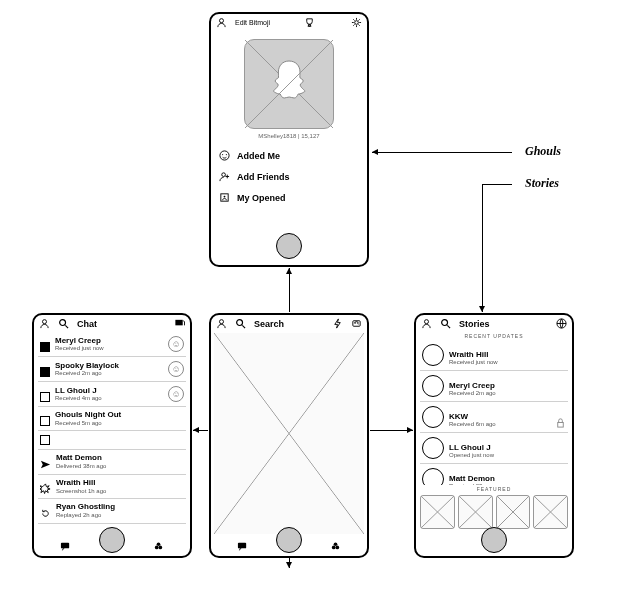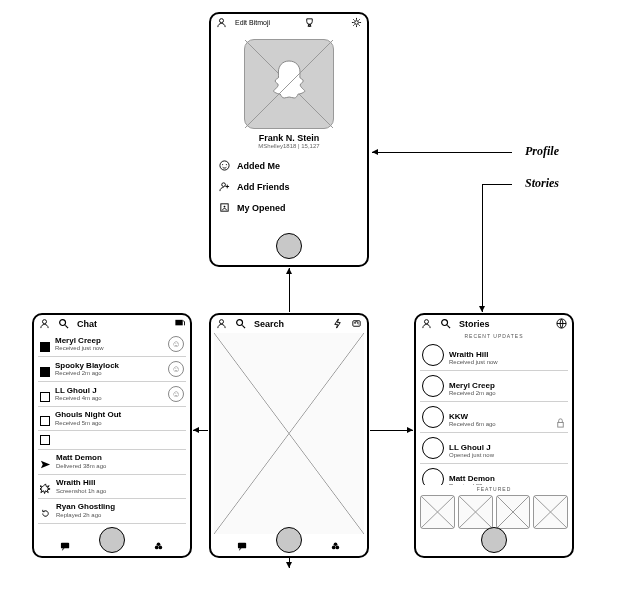--- a/index.html
+++ b/index.html
@@ -64,21 +64,20 @@
           <circle cx="6" cy="6" r="2" fill="none" stroke="#000"></circle>
           <path d="M6 1v2M6 9v2M1 6h2M9 6h2M2.5 2.5l1.4 1.4M8.1 8.1l1.4 1.4M9.5 2.5 8.1 3.9M3.9 8.1 2.5 9.5" stroke="#000"></path>
         </svg>
       </span>
   </div>
   <div class="snapcode xbox">
     <svg class="ghost" viewBox="0 0 46 50">
         <path d="M23 3c7 0 11 5 11 11 0 3-.4 5 .2 6 .7 1 3 1 3 3s-3 2-3 4 5 6 5 6-3 3-7 3c-1 2-2 4-4 4s-3-1-5-1-3 1-5 1-3-2-4-4c-4 0-7-3-7-3s5-4 5-6-3-2-3-4 2.3-2 3-3c.6-1 .2-3 .2-6 0-6 4-11 10.6-11z" fill="#fff" stroke="#888"></path>
       </svg>
   </div>
-  <div class="pname">Frank N. Stein</div>
   <div class="psub">MShelley1818 | 15,127</div>
   <div class="prow">
       <span class="ic">
         <svg viewBox="0 0 12 12">
           <circle cx="6" cy="6" r="5" fill="none" stroke="#000"></circle>
           <circle cx="4" cy="5" r=".6"></circle>
           <circle cx="8" cy="5" r=".6"></circle>
           <path d="M4 8c1 1 3 1 4 0" fill="none" stroke="#000"></path>
         </svg>
       </span>
@@ -347,18 +346,18 @@
 <div class="arrowD" style="left:289px;top:562px"></div>
 <div class="conn" style="left:289px;top:558px;width:1px;height:10px"></div>
 
 <div class="conn" style="left:193px;top:430px;width:15px;height:1px"></div>
 <div class="arrowL" style="left:193px;top:430px"></div>
 <div class="conn" style="left:370px;top:430px;width:43px;height:1px"></div>
 <div class="arrowR" style="left:407px;top:430px"></div>
 
 <div class="conn" style="left:372px;top:152px;width:140px;height:1px"></div>
 <div class="arrowL" style="left:372px;top:152px"></div>
-<div class="lbl" style="left:525px;top:144px">Profile</div>
+<div class="lbl" style="left:525px;top:144px">Ghouls</div>
 
 <div class="conn" style="left:482px;top:184px;width:30px;height:1px"></div>
 <div class="conn" style="left:482px;top:184px;width:1px;height:128px"></div>
 <div class="arrowD" style="left:482px;top:306px"></div>
 <div class="lbl" style="left:525px;top:176px">Stories</div>
 
 </body></html>

